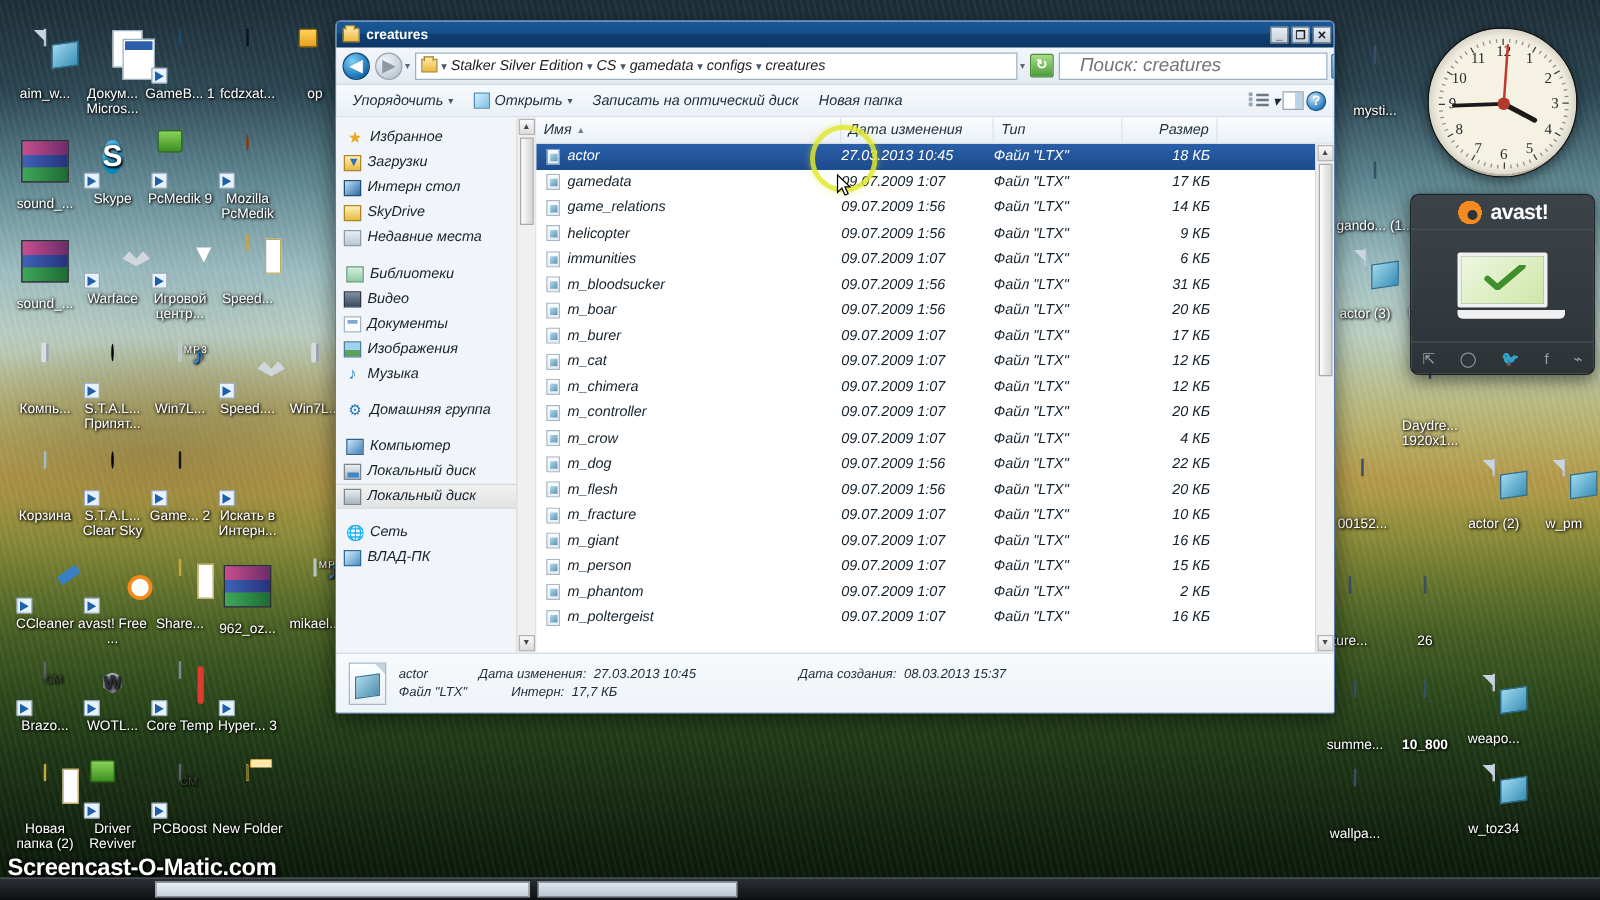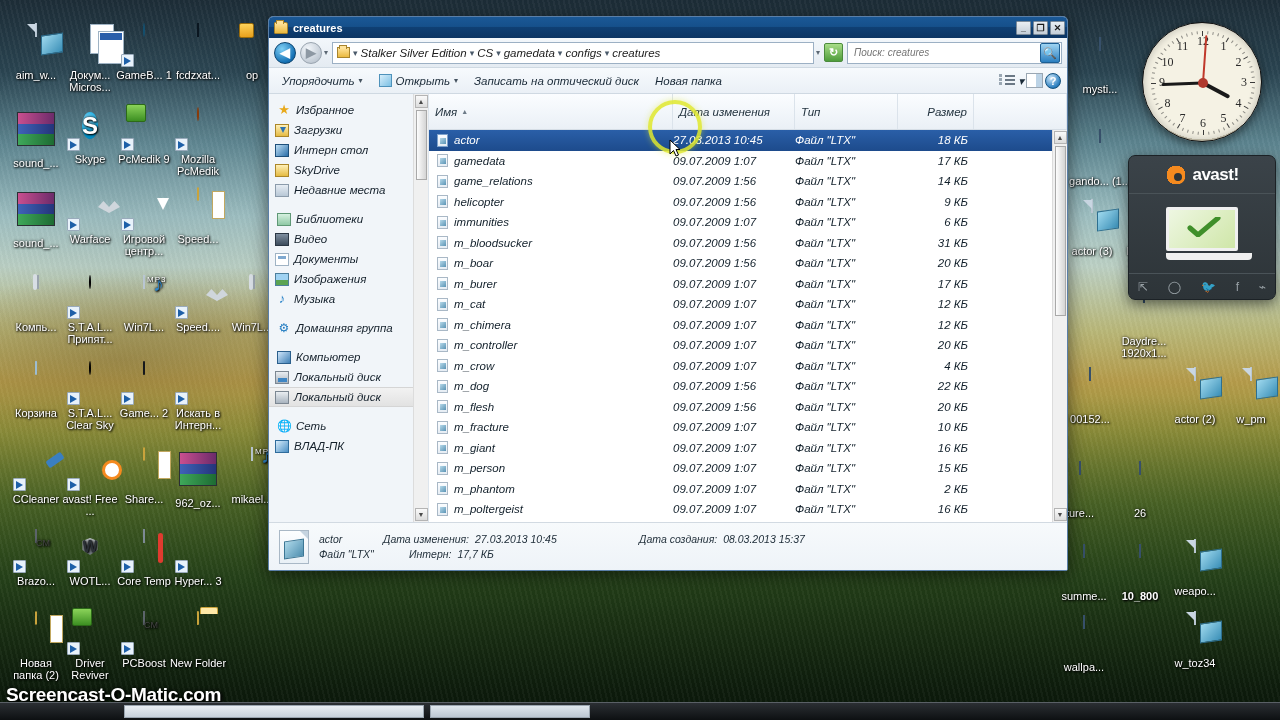--- a/index.html
+++ b/index.html
@@ -342,22 +342,22 @@
   .refresh-btn{
     width:19px;height:19px;flex:none;border:1px solid #4b8b3c;border-radius:2px;
     background:linear-gradient(to bottom,#a8dd88,#4e9c3b);
     color:#fff;font-size:11px;line-height:17px;text-align:center;font-weight:bold;
   }
   .searchbox{
     width:215px;height:22px;background:#fff;border:1px solid #9cb0c4;
     display:flex;align-items:center;flex:none;
   }
   .searchbox input{
-    flex:1;border:none;outline:none;font-size:10px;font-style:italic;
-    color:#3a3a3a;padding-left:6px;font-family:"Liberation Sans",sans-serif;background:transparent;
+    flex:1;border:none;outline:none;font-size:15px;font-style:italic;
+    color:#3a3a3a;padding-left:16px;font-family:"Liberation Sans",sans-serif;background:transparent;
   }
   .searchbox .sicon{
     width:20px;height:20px;flex:none;margin-right:1px;
     background:linear-gradient(to bottom,#9fd4f2,#2b7fc0);
     border:1px solid #1c5f94;border-radius:2px;
     color:#fff;font-size:11px;line-height:18px;text-align:center;
   }
   .cmdbar{
     height:26px;display:flex;align-items:center;gap:2px;padding:0 6px;
     background:linear-gradient(to bottom,#f7fafd,#eaf0f6);
@@ -439,21 +439,21 @@
   }
   .sbthumb{
     width:11px;height:70px;background:linear-gradient(to right,#fdfdfd,#d4d4d4);
     border:1px solid #a9a9a9;margin-top:2px;
   }
   .navsb .track{flex:1;}
 
   
   .listarea{ flex:1; display:flex; flex-direction:column; min-width:0; }
   .listhdr{
-    height:36px;display:flex;align-items:stretch;flex:none;
+    height:21px;display:flex;align-items:stretch;flex:none;
     background:linear-gradient(to bottom,#fbfdff,#eaf0f6);
     border-bottom:1px solid #d6dee6;
     font-size:11.5px;font-style:italic;color:#23333f;
   }
   .hcell{
     display:flex;align-items:center;gap:4px;padding-left:6px;
     border-right:1px solid #dbe3eb;white-space:nowrap;
   }
   .hcell.c1{width:244px;flex:none;}
   .hcell.c2{width:122px;flex:none;}
@@ -555,21 +555,21 @@
   
   #avast{
     position:absolute;left:1128px;top:155px;width:148px;height:145px;
     border-radius:7px;
     background:linear-gradient(to bottom,#3b4349,#2d3438);
     border:1px solid #1c2226;
     box-shadow:0 4px 14px rgba(0,0,0,.55);
     display:flex;flex-direction:column;overflow:hidden;
   }
   #avast .logo{
-    height:38px;display:flex;align-items:center;justify-content:center;gap:5px;
+    height:28px;display:flex;align-items:center;justify-content:center;gap:5px;
     border-bottom:1px solid #4a5358;
   }
   #avast .logo .blob{
     width:22px;height:22px;border-radius:50%;
     background:radial-gradient(circle at 50% 50%,#ffc15c 0 24%,#f58a1f 24% 60%,rgba(0,0,0,0) 61%);
     position:relative;
   }
   #avast .logo .blob::after{
     content:"";position:absolute;left:6px;top:6px;width:8px;height:8px;border-radius:50%;
     background:#2d3438;border:3px solid #f58a1f;

